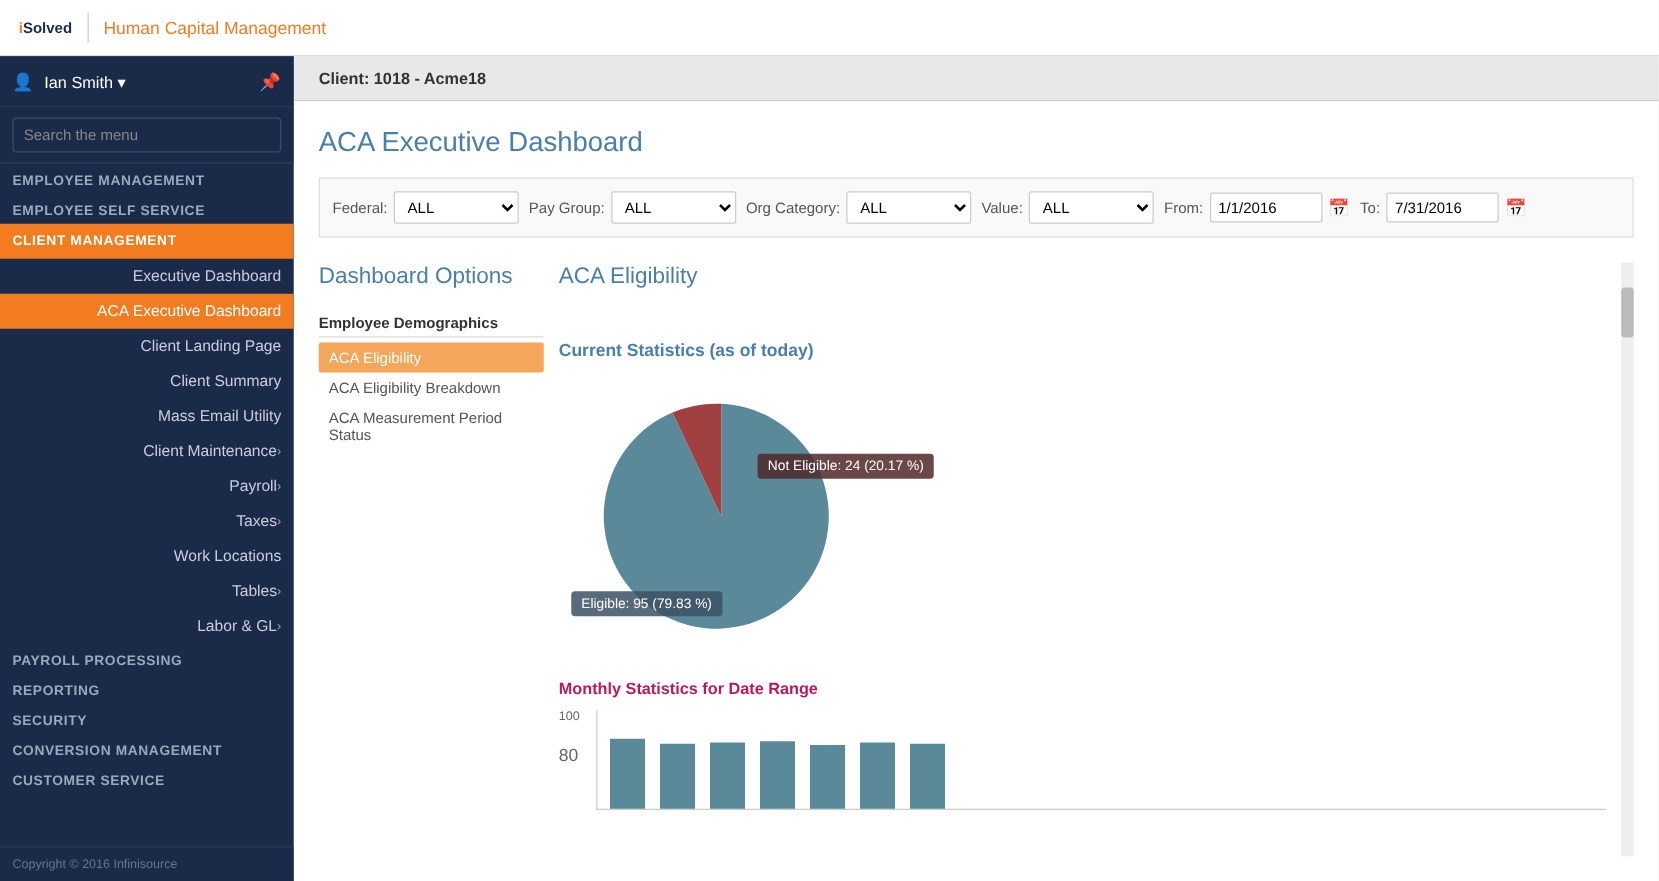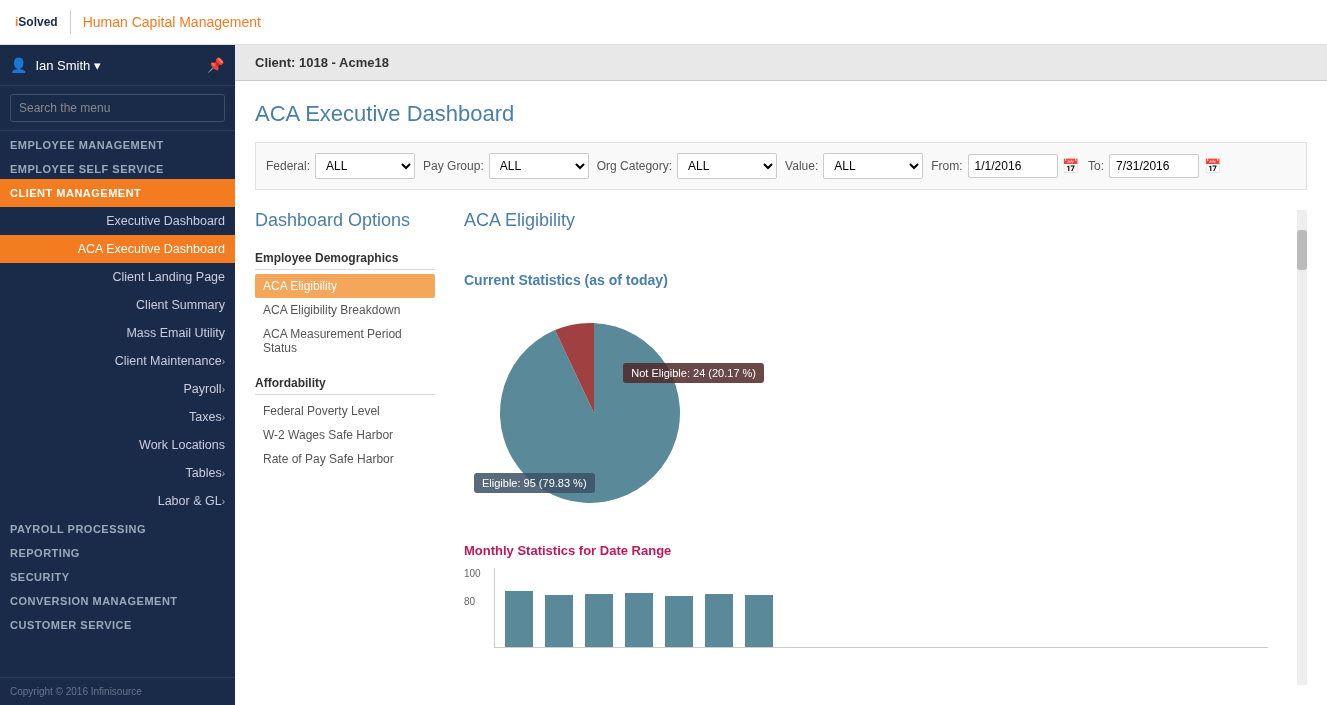--- a/index.html
+++ b/index.html
@@ -165,21 +165,21 @@
     }
     .cal-icon {
       color: #4a7fa8;
       font-size: 14px;
       cursor: pointer;
     }
 
     
     #dashboard-body {
       display: flex;
-      gap: 29px;
+      gap: 12px;
       flex: 1;
     }
 
     
     #options-panel {
       width: 180px;
       flex-shrink: 0;
     }
     #options-panel h2 {
       font-size: 18px;
@@ -426,26 +426,20 @@
         <div id="options-panel">
           <h2>Dashboard Options</h2>
 
           <div class="options-section">
             <div class="options-section-header">Employee Demographics</div>
             <div class="options-item active">ACA Eligibility</div>
             <div class="options-item">ACA Eligibility Breakdown</div>
             <div class="options-item">ACA Measurement Period Status</div>
           </div>
 
-          <div class="options-section">
-            <div class="options-section-header">Affordability</div>
-            <div class="options-item">Federal Poverty Level</div>
-            <div class="options-item">W-2 Wages Safe Harbor</div>
-            <div class="options-item">Rate of Pay Safe Harbor</div>
-          </div>
         </div>
 
         <div id="eligibility-panel">
           <h2>ACA Eligibility</h2>
           <div class="stats-label">Current Statistics (as of today)</div>
 
           <div id="pie-container">
             <svg id="pie-svg" viewBox="0 0 260 220">
 
               <path d="M130,110 L130,20 A90,90 0 1,1 91,27 Z" fill="#5a8a9a"></path>
@@ -457,21 +451,21 @@
             </div>
             <div class="pie-label not-eligible">
               <span>Not Eligible: 24 (20.17 %)</span>
             </div>
           </div>
 
           <div class="monthly-title">Monthly Statistics for Date Range</div>
           <div id="bar-chart-container">
             <div class="bars-area">
               <div style="position:absolute;left:0;top:0;font-size:10px;color:#666;">100</div>
-              <div style="position:absolute;left:0;top:28px;font-size:10px;color:#666;">80</div>
+              <div style="position:absolute;left:0;top:28px;font-size:14px;color:#666;">80</div>
               <div class="bar" style="height:56px;"></div>
               <div class="bar" style="height:52px;"></div>
               <div class="bar" style="height:53px;"></div>
               <div class="bar" style="height:54px;"></div>
               <div class="bar" style="height:51px;"></div>
               <div class="bar" style="height:53px;"></div>
               <div class="bar" style="height:52px;"></div>
             </div>
           </div>
         </div>

